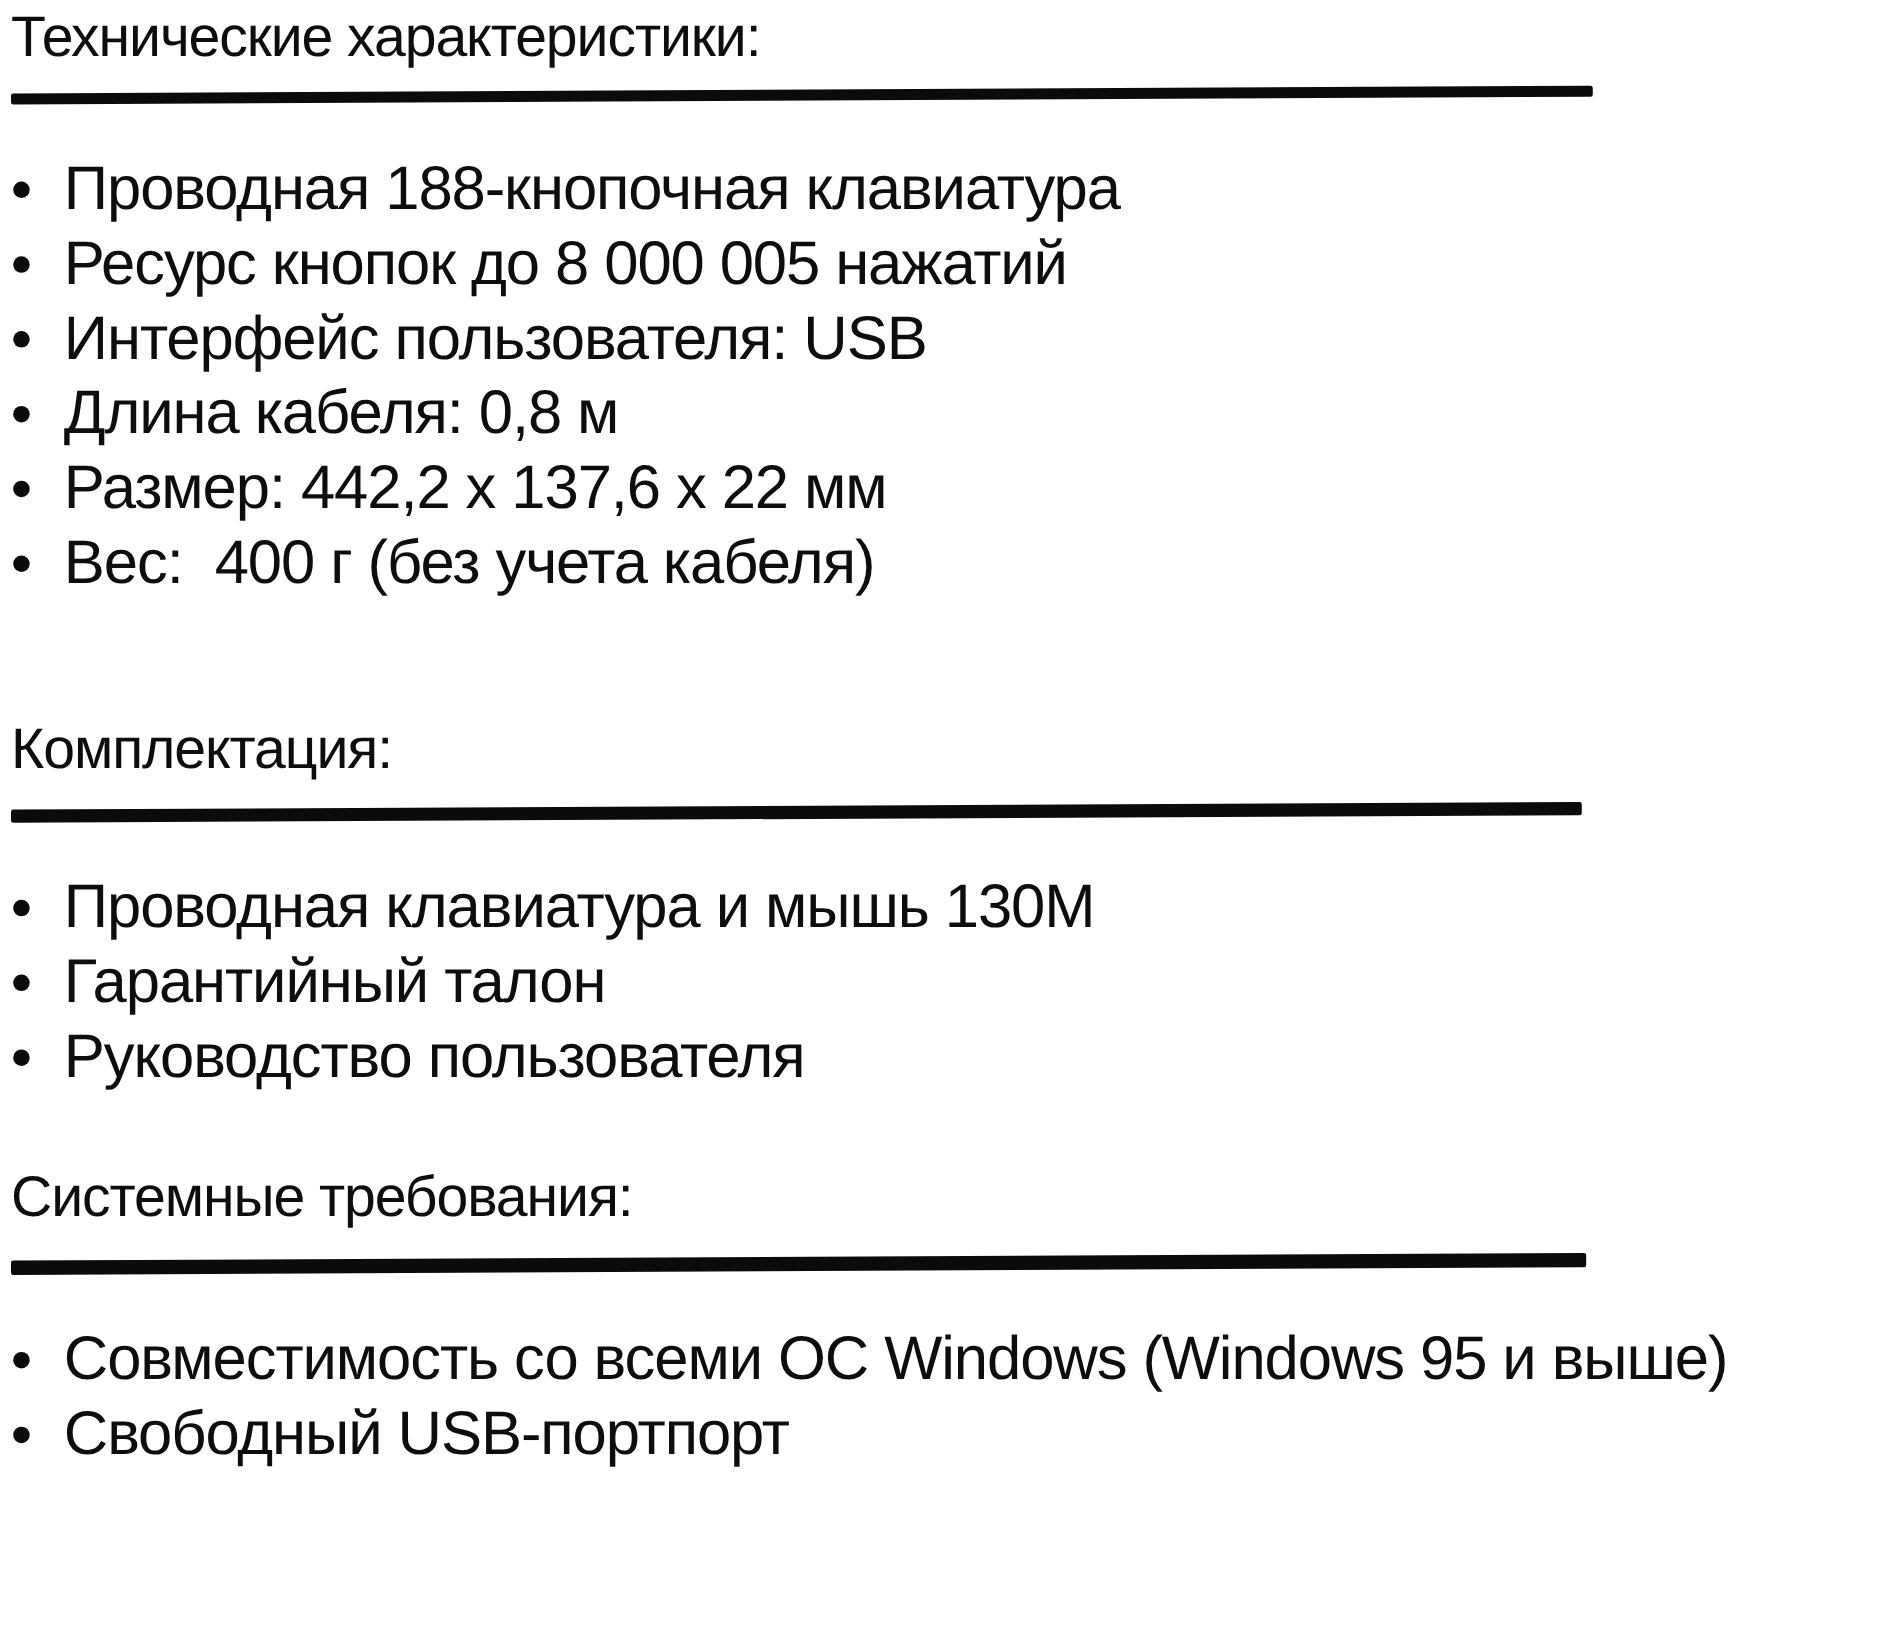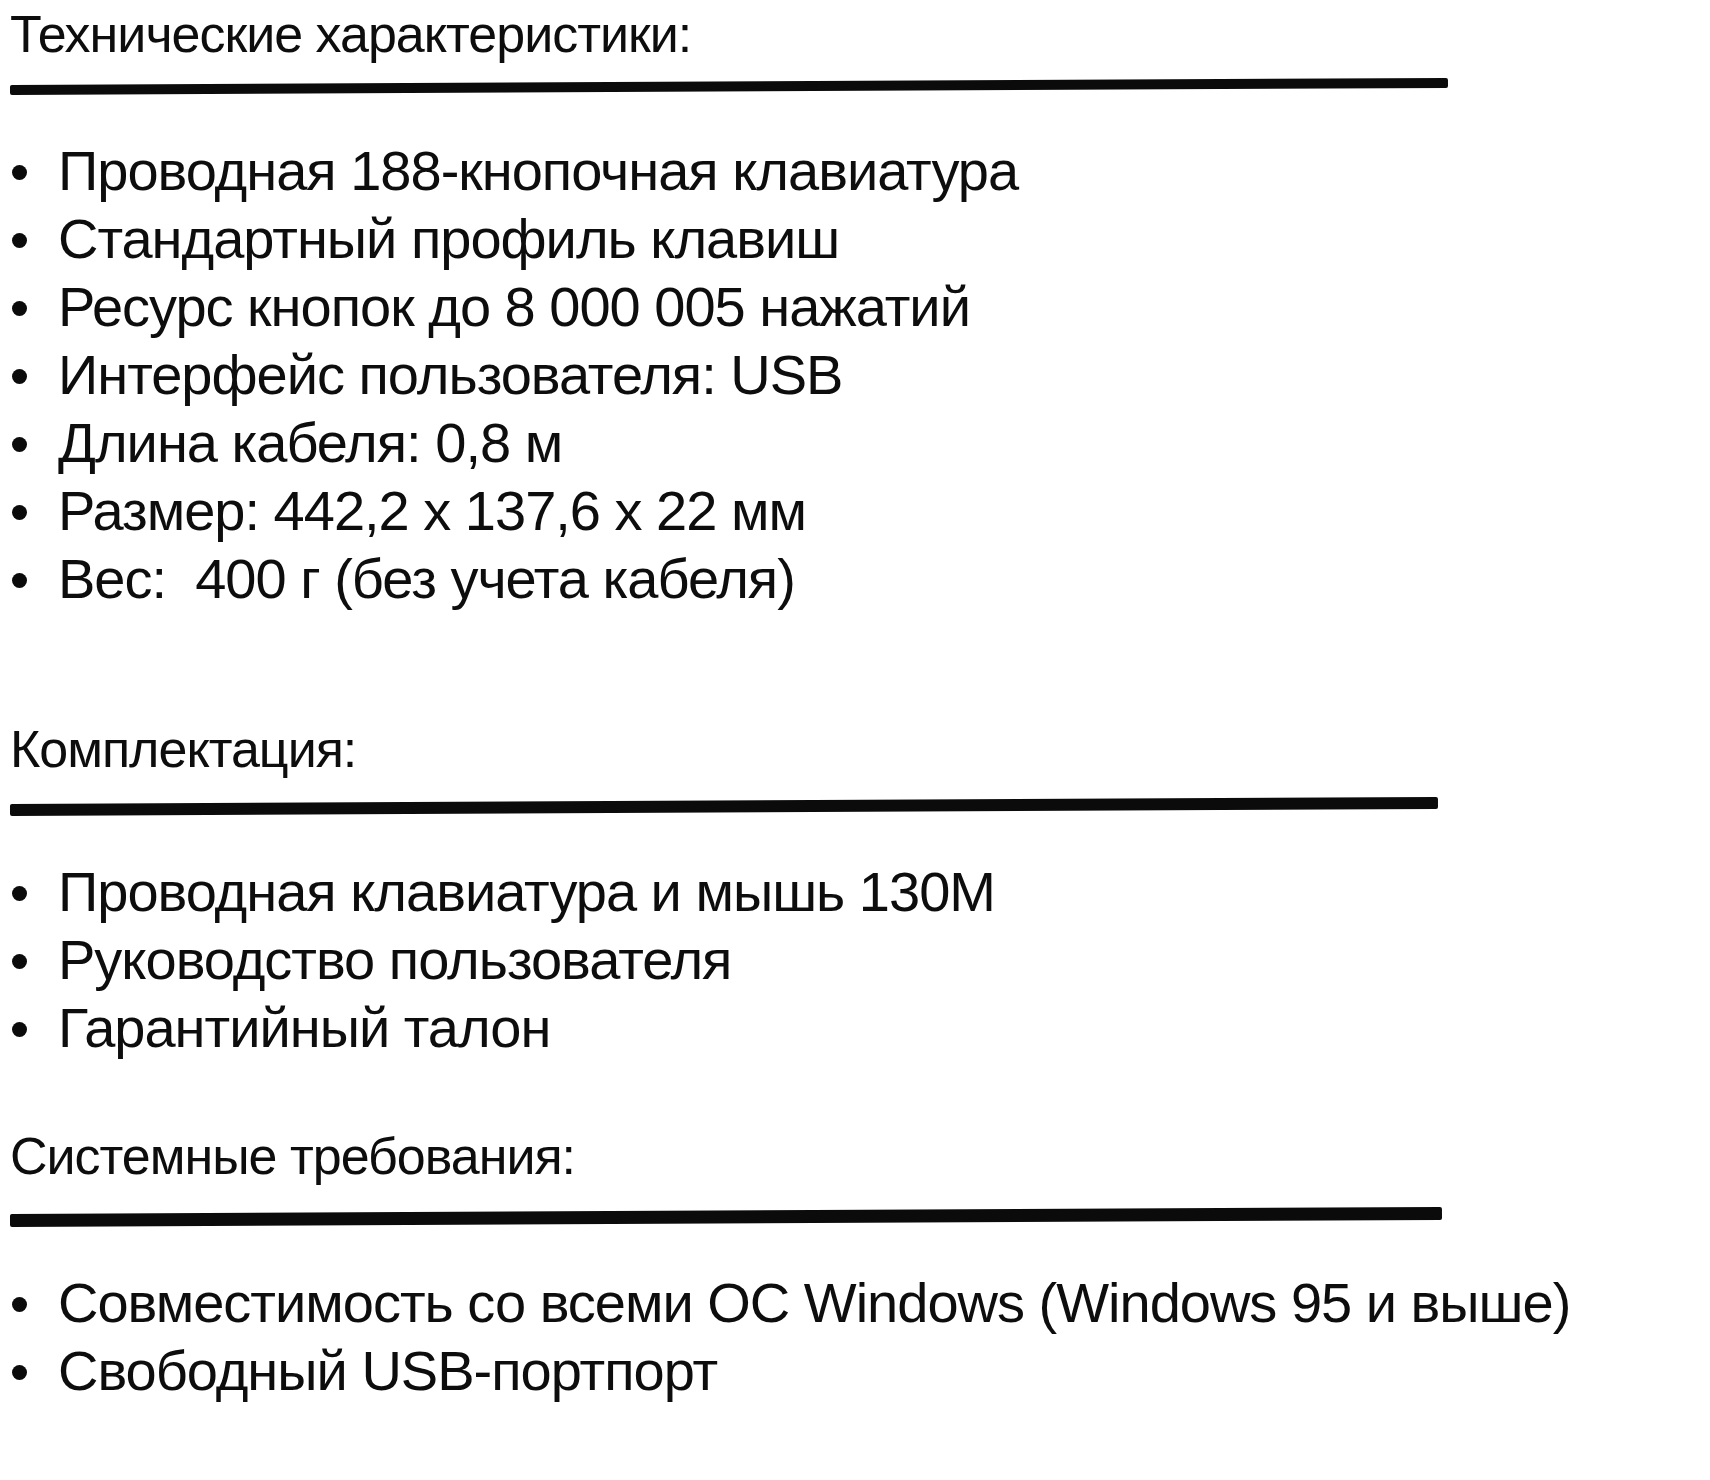--- a/index.html
+++ b/index.html
@@ -70,36 +70,35 @@
 </head>
 <body>
 
 <div class="doc">
 
   <section class="section">
     <h1 class="section-heading">Технические характеристики:</h1>
     <div class="rule rule-w1"></div>
     <ul class="bullet-list">
       <li>Проводная 188-кнопочная клавиатура</li>
-      <li>Стандартный профиль клавиш</li>
       <li>Ресурс кнопок до 8 000 005 нажатий</li>
       <li>Интерфейс пользователя: USB</li>
       <li>Длина кабеля: 0,8 м</li>
       <li>Размер: 442,2 х 137,6 х 22 мм</li>
       <li>Вес:&nbsp; 400 г (без учета кабеля)</li>
     </ul>
   </section>
 
   <section class="section gap-before-section2">
     <h1 class="section-heading">Комплектация:</h1>
     <div class="rule rule-w2 rule-gap-2"></div>
     <ul class="bullet-list">
       <li>Проводная клавиатура и мышь 130M</li>
+      <li>Гарантийный талон</li>
       <li>Руководство пользователя</li>
-      <li>Гарантийный талон</li>
     </ul>
   </section>
 
   <section class="section gap-before-section3">
     <h1 class="section-heading">Системные требования:</h1>
     <div class="rule rule-w3 rule-gap-3"></div>
     <ul class="bullet-list">
       <li>Совместимость со всеми ОС Windows (Windows 95 и выше)</li>
       <li>Свободный USB-портпорт</li>
     </ul>

